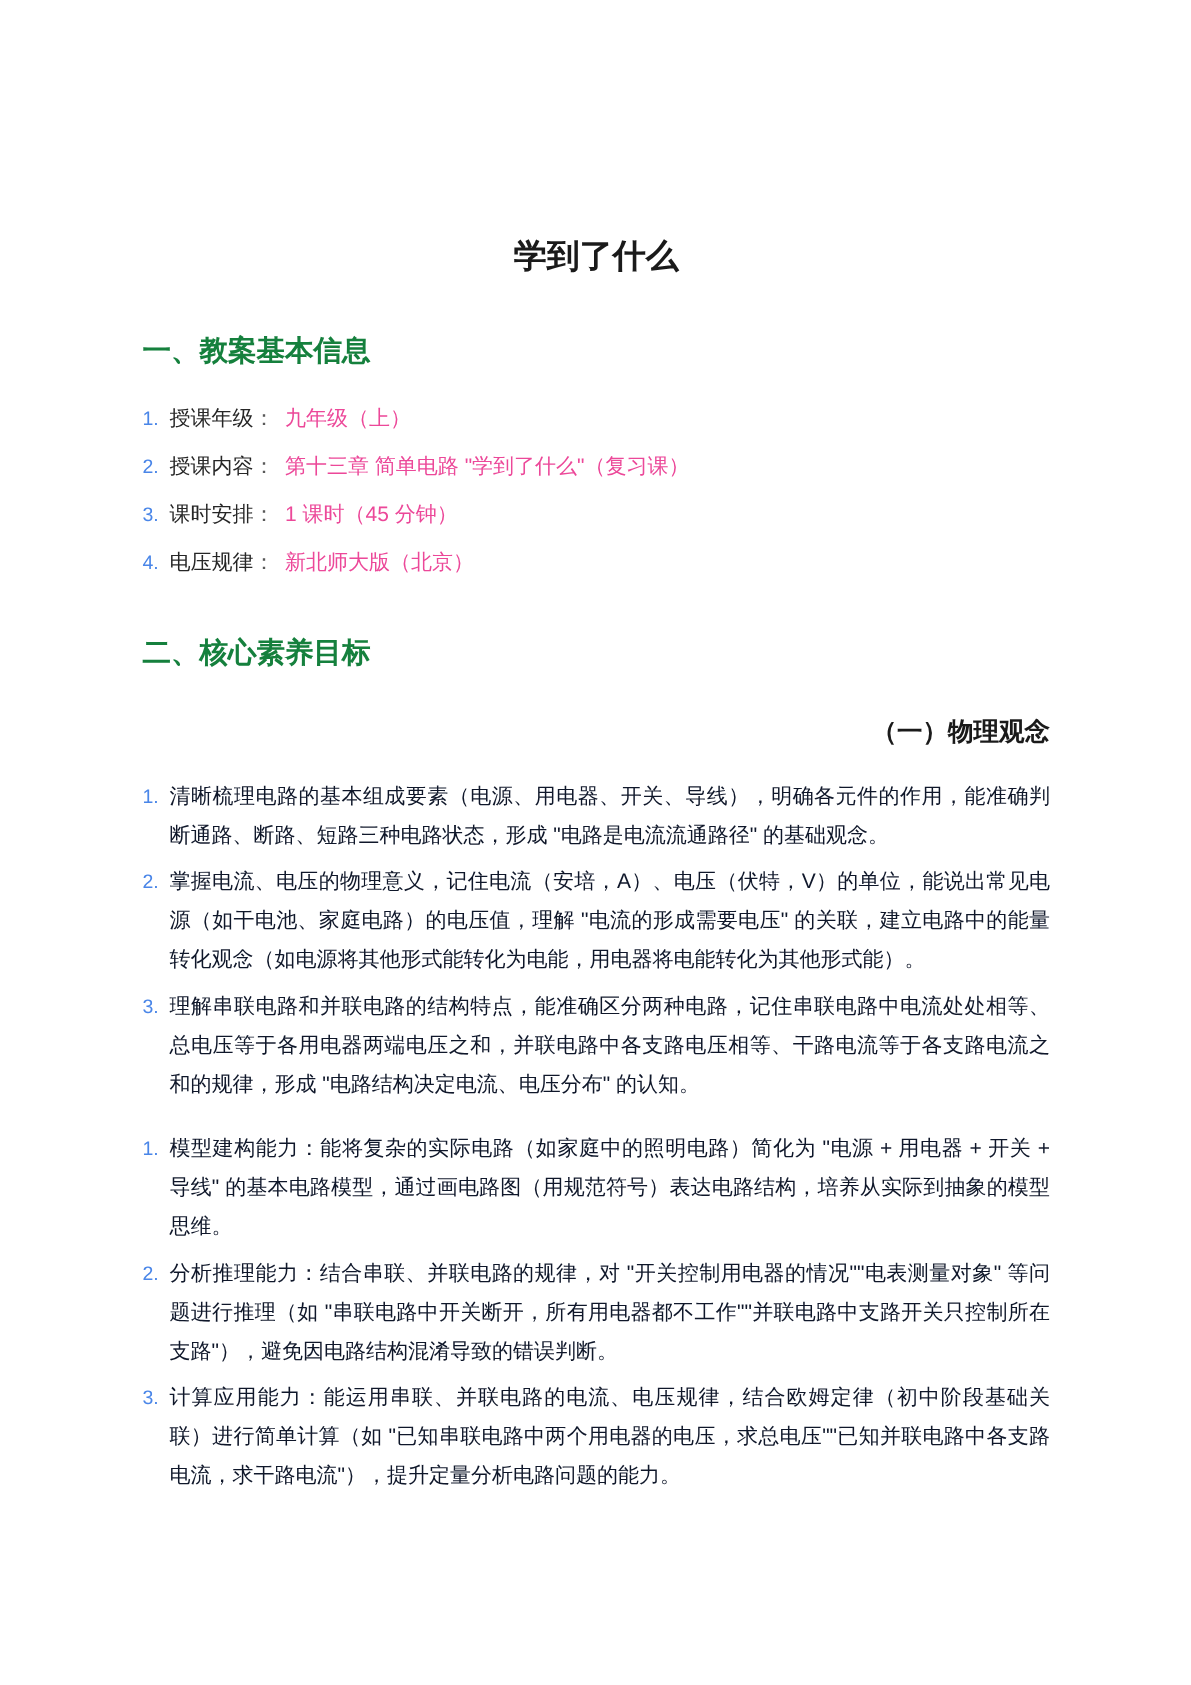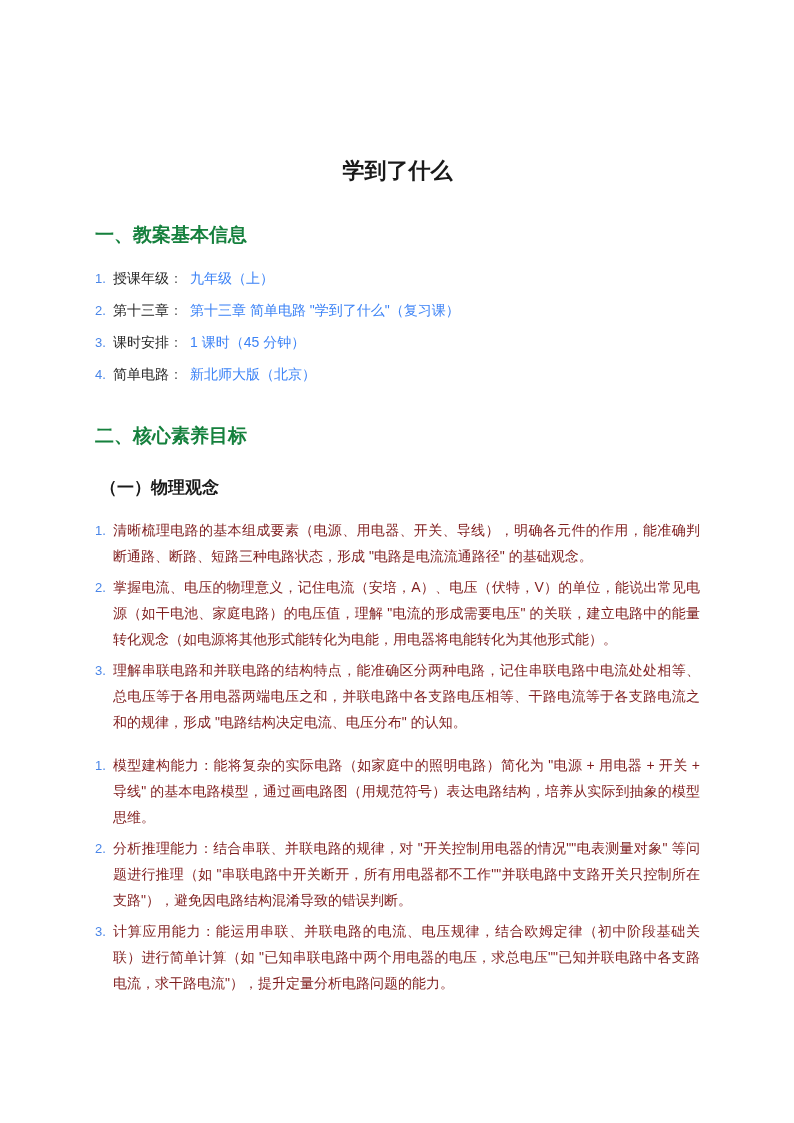--- a/index.html
+++ b/index.html
@@ -33,20 +33,21 @@
     line-height: 27px;
     font-weight: 700;
     color: #15803d;
   }
   h3.subsection-heading {
     margin: 26px 0 0 5px;
     font-size: 17px;
     line-height: 25px;
     font-weight: 700;
     color: #1a1a1a;
+    text-align: right;
   }
   ol.info-list, ol.para-list {
     list-style: none;
     margin: 17px 0 0 0;
     padding: 0;
   }
   li.info-item {
     display: flex;
     align-items: baseline;
     font-size: 14px;
@@ -69,25 +70,25 @@
   .item-label {
     font-weight: 400;
     color: #262626;
     white-space: nowrap;
   }
   .item-sep {
     color: #595959;
     margin-right: 7px;
   }
   .item-value {
-    color: #3b82f6;
+    color: #ec4899;
   }
   .item-text {
     flex: 1;
-    color: #7f1d1d;
+    color: #0f172a;
     text-align: justify;
   }
 </style>
 </head>
 <body>
 
 <div class="page">
 
   <h1 class="doc-title">学到了什么</h1>
 
@@ -95,33 +96,33 @@
 
   <ol class="info-list">
     <li class="info-item">
       <span class="item-num">1.</span>
       <span class="item-label">授课年级</span>
       <span class="item-sep">：</span>
       <span class="item-value">九年级（上）</span>
     </li>
     <li class="info-item">
       <span class="item-num">2.</span>
-      <span class="item-label">第十三章</span>
+      <span class="item-label">授课内容</span>
       <span class="item-sep">：</span>
       <span class="item-value">第十三章 简单电路 "学到了什么"（复习课）</span>
     </li>
     <li class="info-item">
       <span class="item-num">3.</span>
       <span class="item-label">课时安排</span>
       <span class="item-sep">：</span>
       <span class="item-value">1 课时（45 分钟）</span>
     </li>
     <li class="info-item">
       <span class="item-num">4.</span>
-      <span class="item-label">简单电路</span>
+      <span class="item-label">电压规律</span>
       <span class="item-sep">：</span>
       <span class="item-value">新北师大版（北京）</span>
     </li>
   </ol>
 
   <h2 class="section-heading">二、核心素养目标</h2>
 
   <h3 class="subsection-heading">（一）物理观念</h3>
 
   <ol class="para-list">

